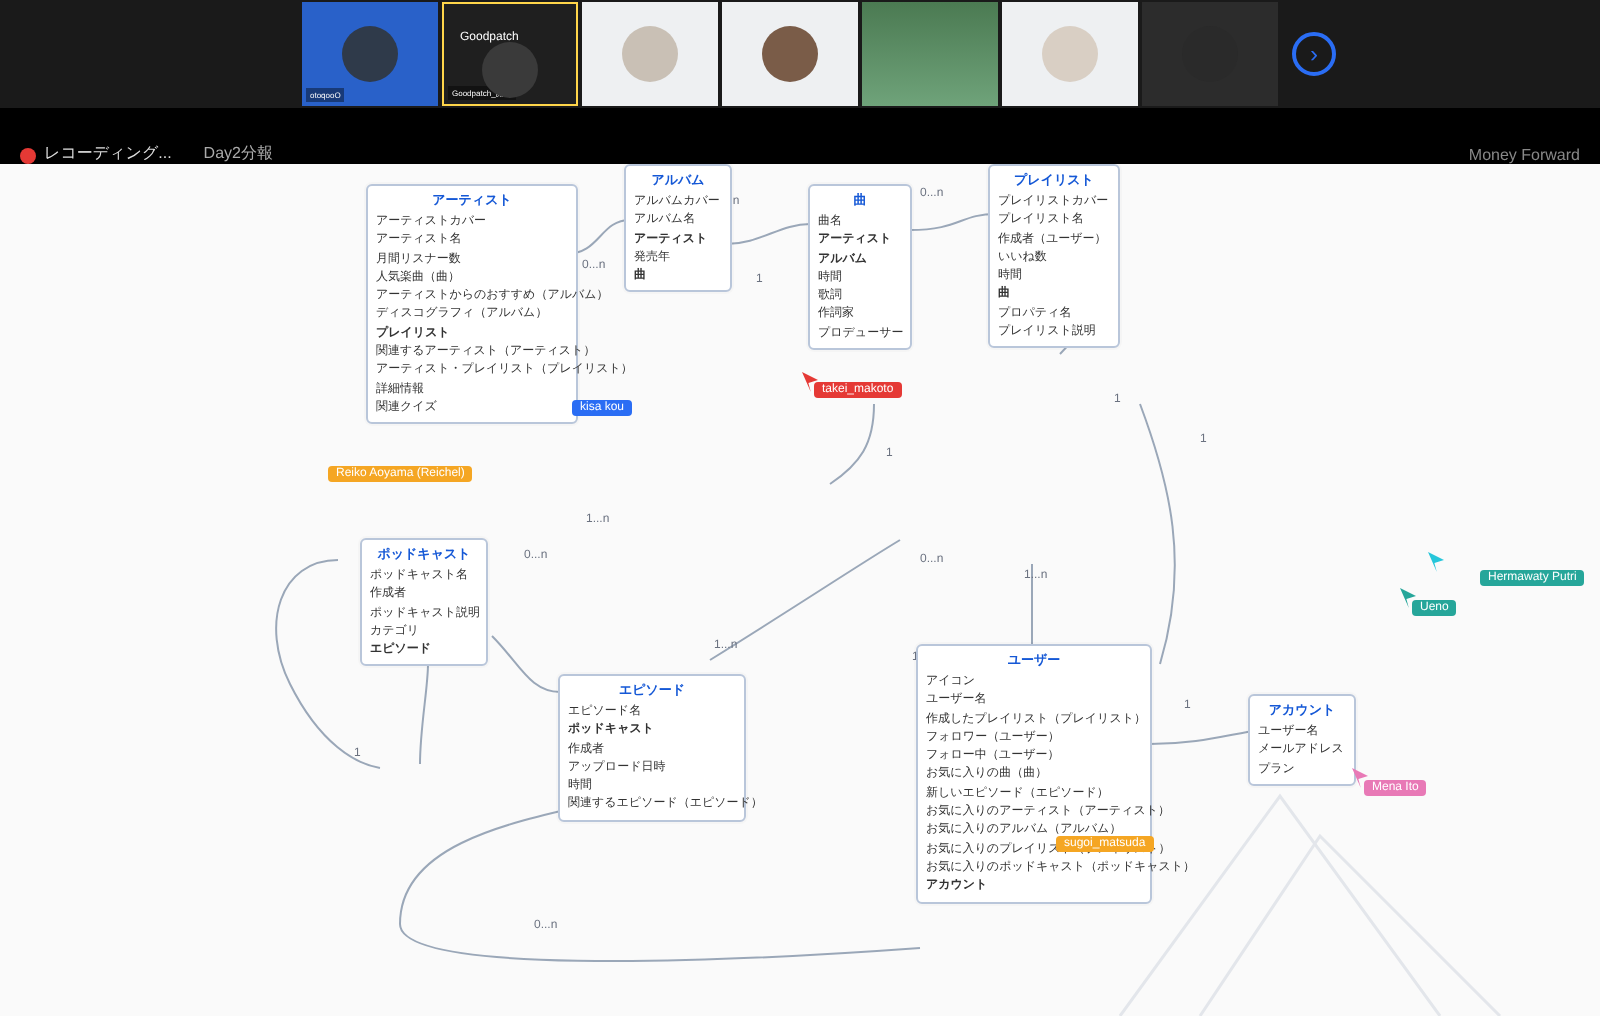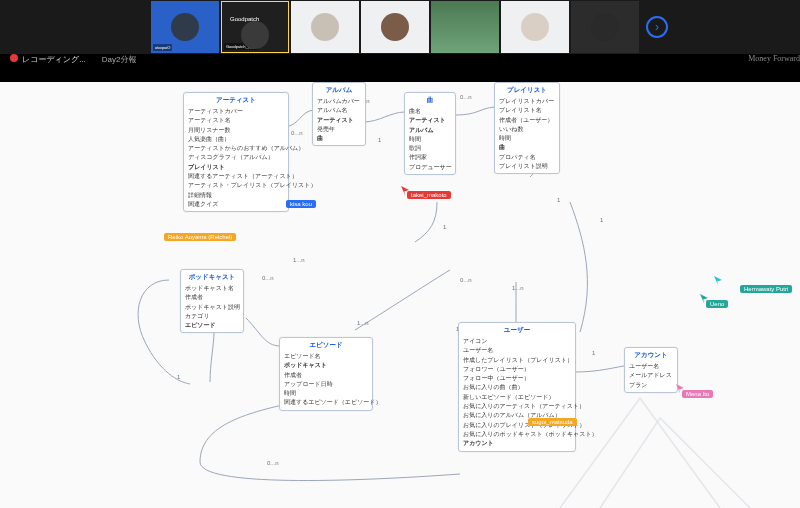--- a/index.html
+++ b/index.html
@@ -7,24 +7,24 @@
   .topbar { position: absolute; top: 0; left: 0; right: 0; height: 54px; background: #1a1a1a; display: flex; align-items: stretch; padding-left: 150px; }
   .video-tile { width: 68px; height: 52px; margin: 1px; background: #2c2c2c; position: relative; overflow: hidden; font-size: 5px; color: #fff; }
   .video-tile .label { position: absolute; bottom: 2px; left: 2px; font-size: 4px; background: rgba(0,0,0,.4); padding: 1px 2px; }
   .tile-blue { background: #2961c9; }
   .tile-gp { background: #1f1f1f; border: 1px solid #ffd54a; }
   .tile-gp .gp-txt { position: absolute; top: 14px; left: 8px; font-size: 6px; color: #fff; }
   .tile-white { background: #eef0f2; }
   .tile-green { background: linear-gradient(#4b7a52,#6fa37a); }
   .avatar { position:absolute; top:50%; left:50%; width:28px; height:28px; border-radius:50%; background:#c9c0b5; transform:translate(-50%,-50%);}
   .nav-arrow { width:22px; height:22px; border-radius:50%; border:2px solid #2a6df4; color:#2a6df4; align-self:center; margin-left:6px; display:flex; align-items:center; justify-content:center; font-size:12px; cursor:pointer;}
-  .subbar { position:absolute; top:54px; left:0; right:0; height:28px; background:#000; display:flex; align-items:flex-start; color:#ddd; font-size:8px;}
+  .subbar { position:absolute; top:54px; left:0; right:0; height:28px; background:#000; display:flex; align-items:flex-end; color:#ddd; font-size:8px;}
   .rec-dot { width:8px; height:8px; border-radius:50%; background:#e53935; margin:0 4px 0 10px;}
   .subbar .crumb { margin-left:16px; color:#aaa;}
-  .subbar .right { margin-left:auto; color:#888;font-family:Liberation Serif, serif;}
+  .subbar .right { margin-left:auto; margin-right:10px; color:#888;}
   .canvas { position:absolute; top:82px; left:0; right:0; bottom:0; background:#fafafa; }
   .svg-layer { position:absolute; top:0; left:0; }
   .node { position:absolute; background:#fff; border:1px solid #b9c6da; border-radius:3px; font-size:6px; color:#333; padding:3px 4px 2px 4px; box-shadow:0 0 0 1px rgba(0,0,0,0.02);}
   .node .title { color:#1558d6; font-weight:600; text-align:center; margin-bottom:2px; font-size:6.5px;}
   .node .row { white-space:nowrap; line-height:1.55;}
   .node .row b { font-weight:600;}
   .edge-label { position:absolute; font-size:6px; color:#6b7280;}
   .user-tag { position:absolute; font-size:6px; padding:1px 4px; border-radius:2px; color:#fff;}
   .tag-orange { background:#f5a623;}
   .tag-red { background:#e53935;}

